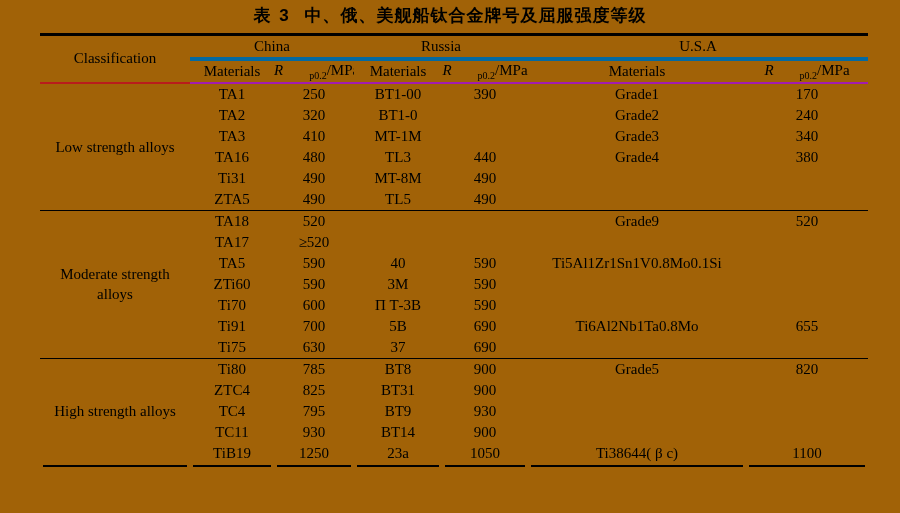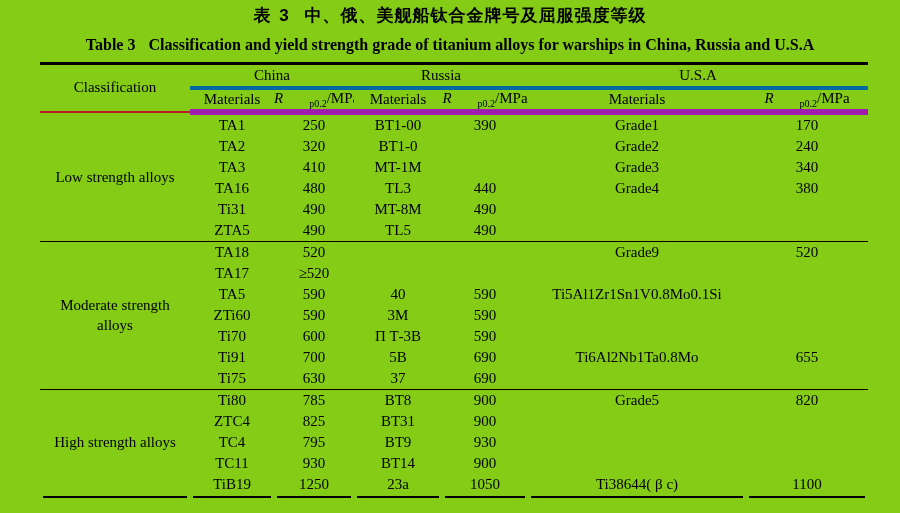--- a/index.html
+++ b/index.html
@@ -1,21 +1,21 @@
 <!DOCTYPE html>
 <html><head>
 <meta charset="utf-8">
 <style>
   * { margin: 0; padding: 0; box-sizing: border-box; }
   html, body { background: #ffffff; }
   .page {
     position: relative;
     width: 900px;
     height: 513px;
-    background: #84cc16;
+    background: #a16207;
     color: #000000;
     font-family: "Liberation Serif", "DejaVu Serif", serif;
     overflow: hidden;
   }
   .title-cn {
     padding-top: 5px;
     text-align: center;
     font-weight: bold;
     font-size: 17px;
     line-height: 21px;
@@ -42,21 +42,21 @@
   .tbl th, .tbl td {
     font-weight: normal;
     text-align: center;
     vertical-align: middle;
     padding: 0;
     overflow: hidden;
     white-space: nowrap;
   }
   .tbl thead th { height: 24px; }
   .tbl thead th.country { border-bottom: 4px solid #0369a1; }
-  .tbl thead tr.sub th { border-bottom: 6px solid #a21caf; }
+  .tbl thead tr.sub th { border-bottom: 2px solid #a21caf; }
   .tbl th.cls-h { border-bottom: 2px solid #b91c1c; white-space: normal; }
   .tbl td { height: 21px; line-height: 21px; }
   .tbl th.cls {
     white-space: normal;
     font-size: 15px;
     line-height: 20px;
     padding: 0 6px;
   }
   .tbl tbody.sep tr:first-child > th,
   .tbl tbody.sep tr:first-child > td { border-top: 1px solid #000; }
@@ -67,23 +67,20 @@
 </style>
 </head>
 <body>
 
 <div class="page">
 
   <div class="title-cn">
     <span class="lbl">表 3</span><span>中、俄、美舰船钛合金牌号及屈服强度等级</span>
   </div>
 
-  <div class="title-en">
-    <span class="lbl">Table 3</span><span>Classification and yield strength grade of titanium alloys for warships in China, Russia and U.S.A</span>
-  </div>
 
   <table class="tbl">
     <colgroup>
       <col style="width:150px">
       <col style="width:84px">
       <col style="width:80px">
       <col style="width:88px">
       <col style="width:86px">
       <col style="width:218px">
       <col style="width:122px">

